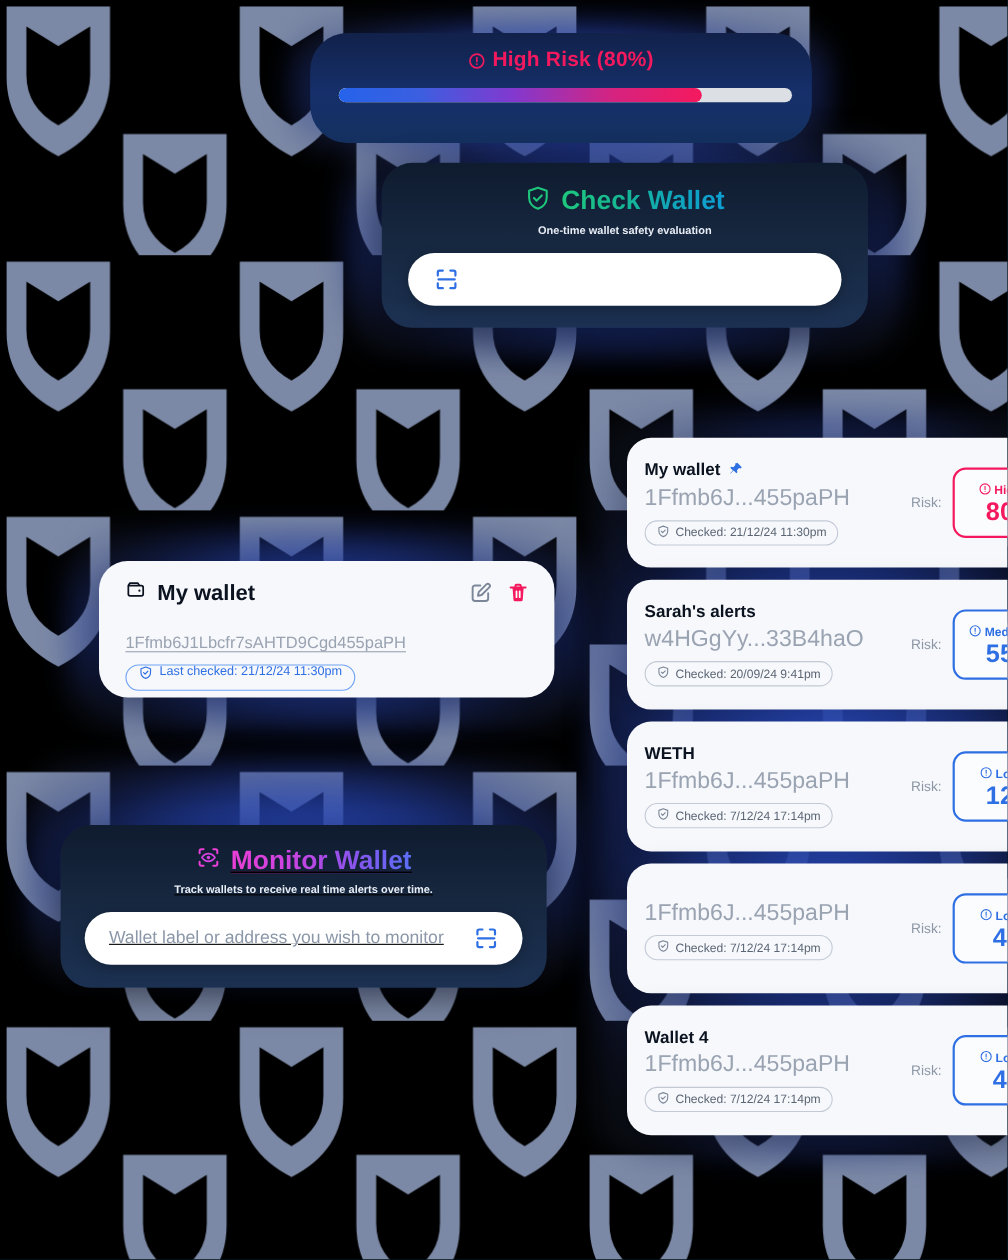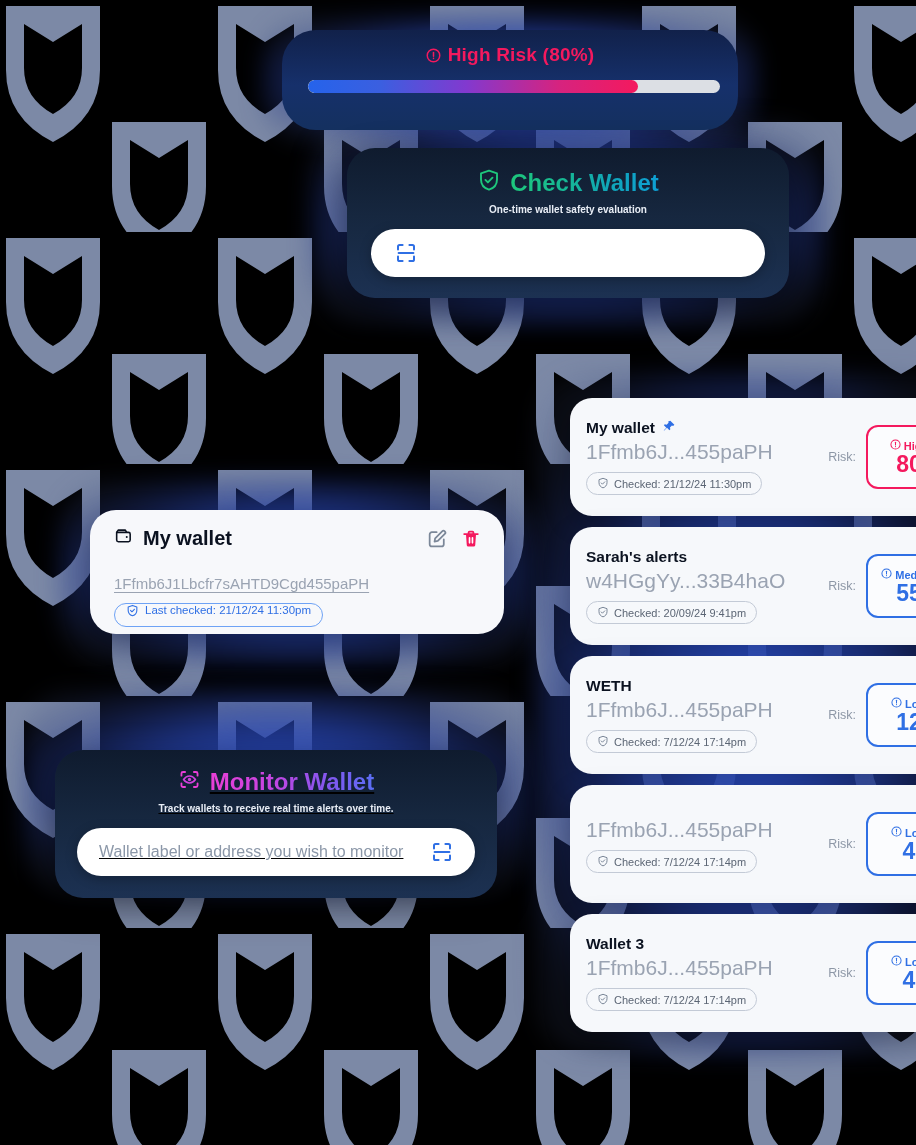--- a/index.html
+++ b/index.html
@@ -388,21 +388,21 @@
   <circle cx="12" cy="16.6" r="1.2" fill="#2f6fe4"></circle>
               </svg></span>
          <span>Low</span>
        </div>
        <div class="rb-value">4</div>
      </div>
       </div>
       <div class="wallet-row">
         <div class="wr-left">
        <div class="wr-name">
-         <span>Wallet 3</span>
+         <span>Wallet 4</span>
 
        </div>
        <div class="wr-addr">1Ffmb6J...455paPH</div>
        <div class="wr-badge">
          <span><svg width="12" height="12" viewBox="0 0 24 24" fill="none">
   <path d="M12 2.6 20 5.4v6.1c0 5-3.4 8.8-8 10.2-4.6-1.4-8-5.2-8-10.2V5.4z" stroke="#7b8798" stroke-width="2" stroke-linejoin="round"></path>
   <path d="M8.4 11.9l2.5 2.5 4.6-4.7" stroke="#7b8798" stroke-width="2" stroke-linecap="round" stroke-linejoin="round"></path>
               </svg></span>
          <span>Checked: 7/12/24 17:14pm</span>
        </div>

